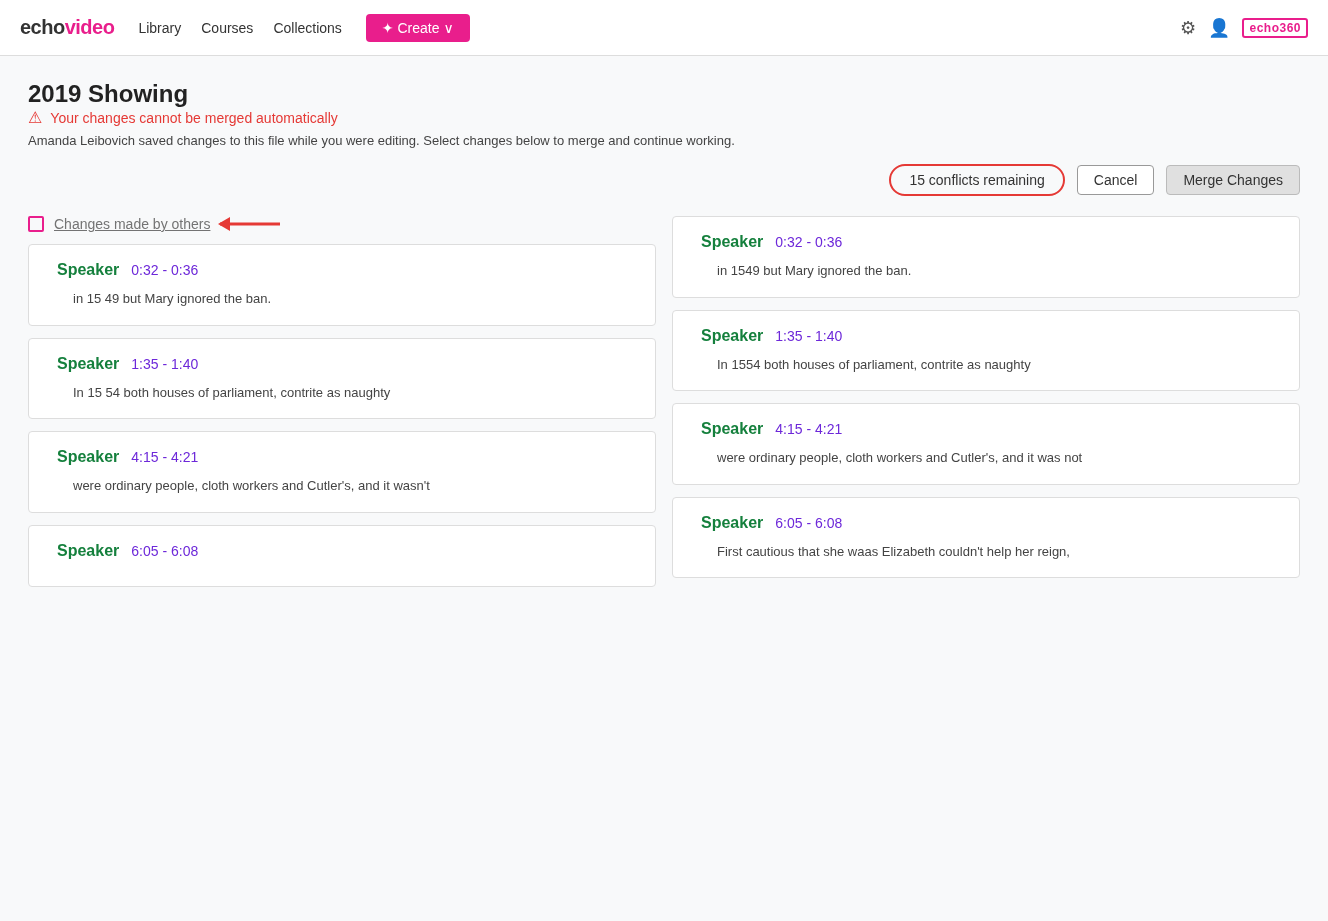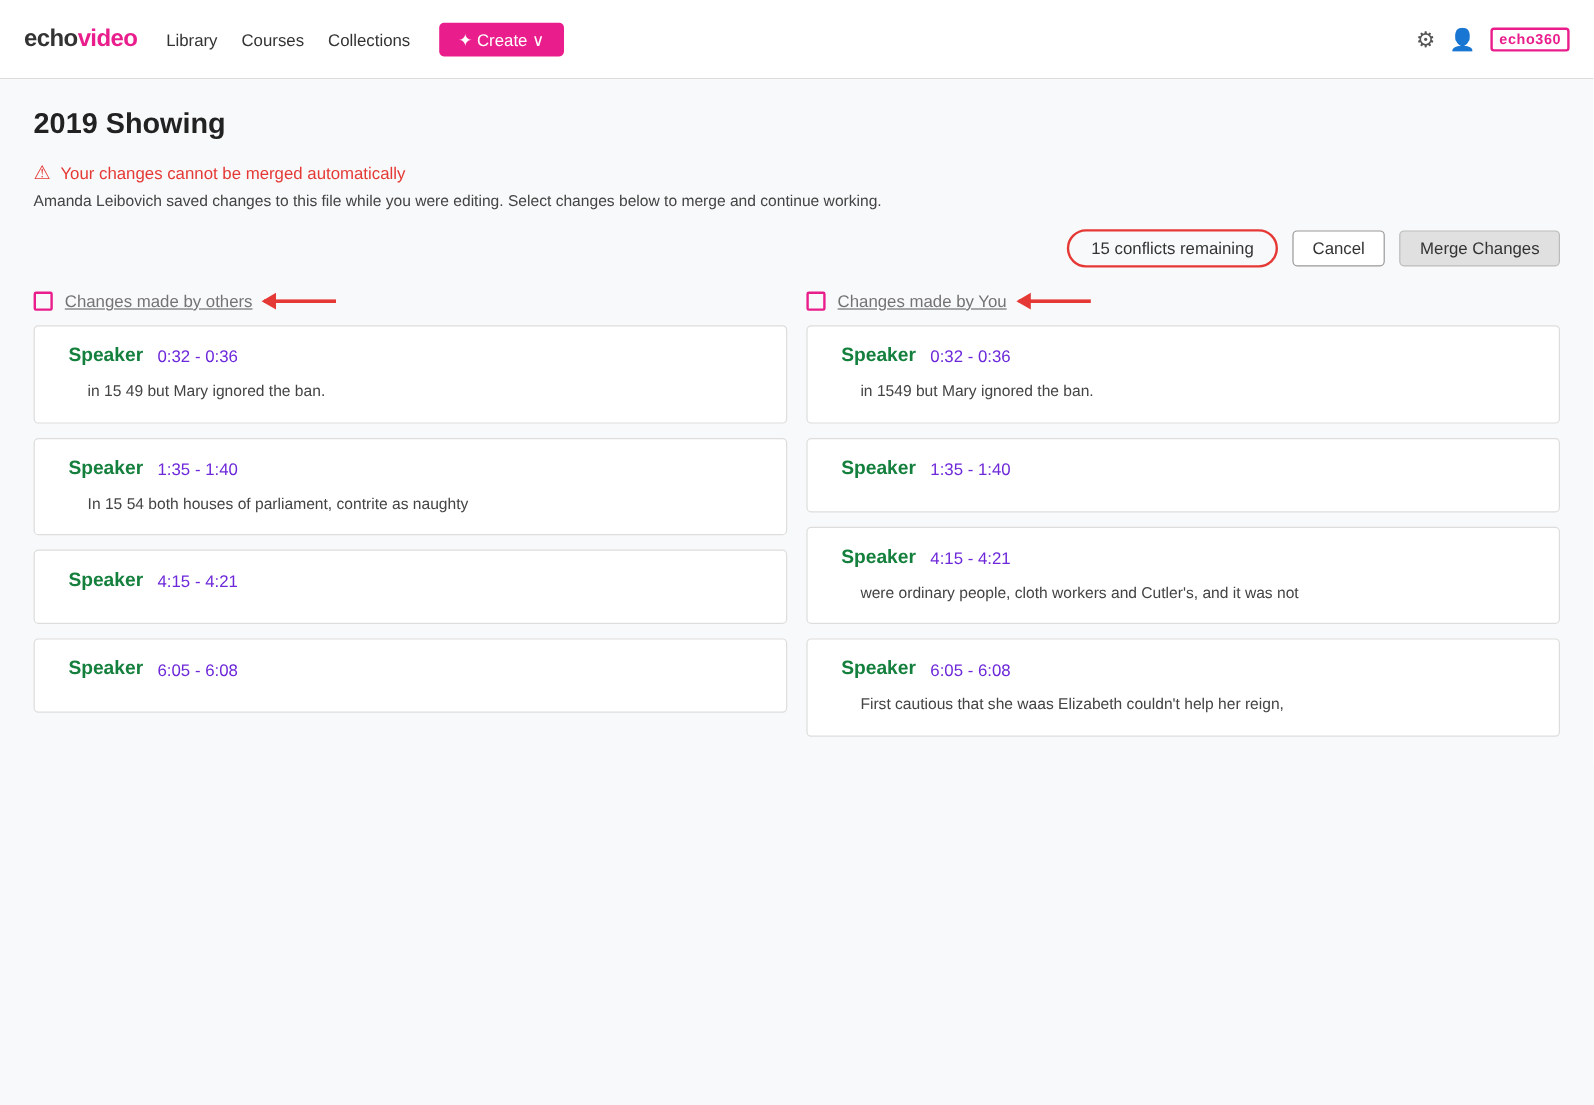--- a/index.html
+++ b/index.html
@@ -3,21 +3,21 @@
   <meta charset="utf-8">
   <style>
     * { box-sizing: border-box; margin: 0; padding: 0; }
     body { font-family: Arial, sans-serif; font-size: 14px; background: #fff; color: #333; }
 
     
     .navbar {
       display: flex;
       align-items: center;
       padding: 0 20px;
-      height: 66px;
+      height: 56px;
       border-bottom: 1px solid #ddd;
       gap: 24px;
     }
     .logo {
       display: flex;
       align-items: center;
       font-size: 20px;
       font-weight: bold;
       color: #333;
       letter-spacing: -0.5px;
@@ -37,21 +37,21 @@
       display: flex;
       align-items: center;
       gap: 6px;
     }
     .nav-right { margin-left: auto; display: flex; align-items: center; gap: 12px; }
     .nav-icon { font-size: 18px; color: #555; cursor: pointer; }
 
     
     .main-content { padding: 24px 28px; background: #f8f9fa; min-height: calc(100vh - 48px); }
 
-    .page-title { font-size: 24px; font-weight: 600; margin-bottom: 16px; color: #222; }
+    .page-title { font-size: 24px; font-weight: 600; color: #222; }
 
     .alert-section { margin-bottom: 16px; }
     .alert-warning {
       display: flex;
       align-items: center;
       gap: 8px;
       color: #e53935;
       font-size: 14px;
       font-weight: 500;
       margin-bottom: 6px;
@@ -238,50 +238,47 @@
           <span class="card-time">1:35 - 1:40</span>
         </div>
         <div class="card-text">In 15 54 both houses of parliament, contrite as naughty</div>
       </div>
       <div class="conflict-card">
         <div class="card-header">
           <div class="checkbox-sq"></div>
           <span class="card-speaker">Speaker</span>
           <span class="card-time">4:15 - 4:21</span>
         </div>
+        <div class="card-text">were ordinary people, cloth workers and Cutler's, and it wasn't</div>
       </div>
       <div class="conflict-card">
         <div class="card-header">
           <div class="checkbox-sq"></div>
           <span class="card-speaker">Speaker</span>
           <span class="card-time">6:05 - 6:08</span>
         </div>
       </div>
     </div>
 
     <div>
-      <div class="column-header">
-        <div class="checkbox-sq"></div>
-        <span>Changes made by You</span>
-        <span class="arrow-indicator"></span>
-      </div>
       <div class="conflict-card">
         <div class="card-header">
           <div class="checkbox-sq"></div>
           <span class="card-speaker">Speaker</span>
           <span class="card-time">0:32 - 0:36</span>
         </div>
         <div class="card-text">in 1549 but Mary ignored the ban.</div>
       </div>
       <div class="conflict-card">
         <div class="card-header">
           <div class="checkbox-sq"></div>
           <span class="card-speaker">Speaker</span>
           <span class="card-time">1:35 - 1:40</span>
         </div>
+        <div class="card-text">In 1554 both houses of parliament, contrite as naughty</div>
       </div>
       <div class="conflict-card">
         <div class="card-header">
           <div class="checkbox-sq"></div>
           <span class="card-speaker">Speaker</span>
           <span class="card-time">4:15 - 4:21</span>
         </div>
         <div class="card-text">were ordinary people, cloth workers and Cutler's, and it was not</div>
       </div>
       <div class="conflict-card">

